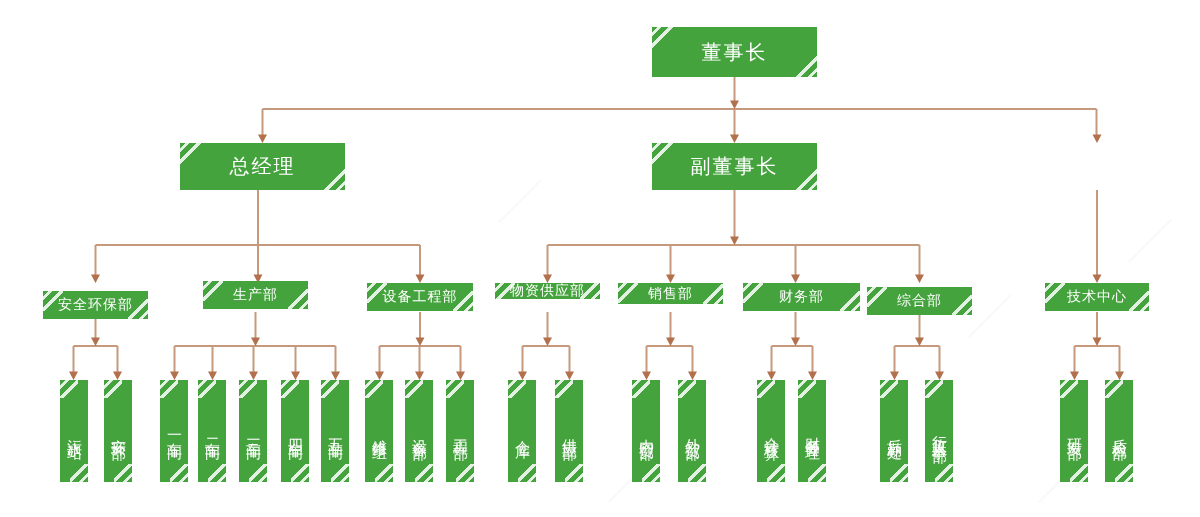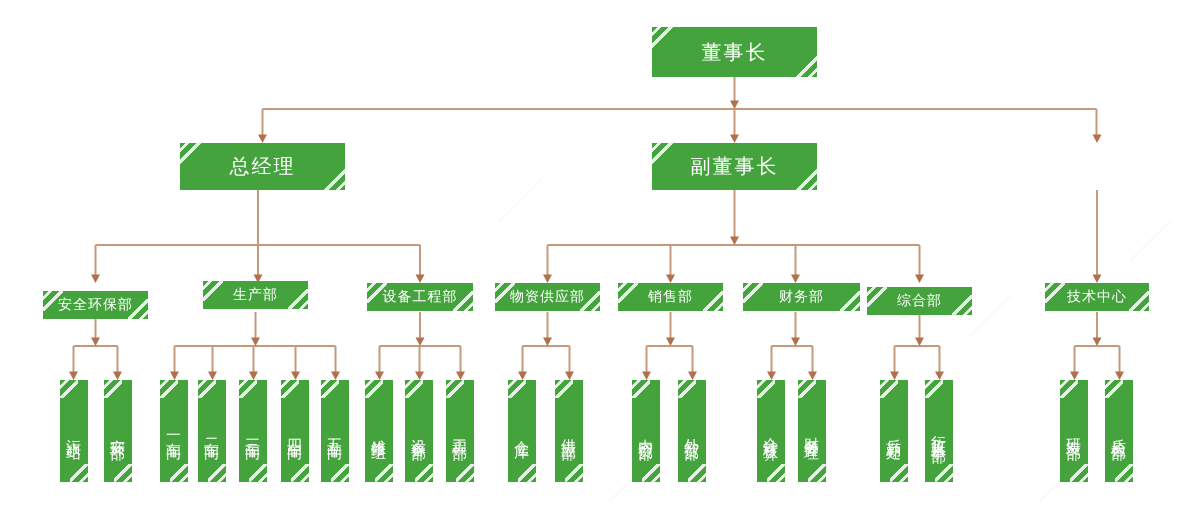--- a/index.html
+++ b/index.html
@@ -1,17 +1,17 @@
 <!DOCTYPE html>
 <html><head>
 <meta charset="utf-8">
 <style>
   html,body{margin:0;padding:0;background:#fff;}
   #stage{position:relative;width:1200px;height:517px;background:#ffffff;overflow:hidden;
-         font-family:Liberation Sans, sans-serif;}
+         font-family:Liberation Serif, serif;}
   #connectors{position:absolute;left:0;top:0;width:1200px;height:517px;}
   .box{position:absolute;background:#44a33d;color:#ffffff;display:flex;align-items:center;
        justify-content:center;text-align:center;overflow:hidden;}
   .box::before{content:"";position:absolute;top:0;left:0;width:26px;height:26px;
        background:linear-gradient(135deg,rgba(255,255,255,0) 4px,rgba(255,255,255,.85) 4px,
        rgba(255,255,255,.85) 7px,rgba(255,255,255,0) 7px,rgba(255,255,255,0) 12px,
        rgba(255,255,255,.85) 12px,rgba(255,255,255,.85) 15px,rgba(255,255,255,0) 15px);}
   .box::after{content:"";position:absolute;bottom:0;right:0;width:26px;height:26px;
        background:linear-gradient(315deg,rgba(255,255,255,0) 4px,rgba(255,255,255,.85) 4px,
        rgba(255,255,255,.85) 7px,rgba(255,255,255,0) 7px,rgba(255,255,255,0) 12px,
@@ -55,24 +55,24 @@
 
   <div class="box lv3" style="left:43px;top:291px;width:105px;height:28px">
       <span class="lbl">安全环保部</span>
     </div>
   <div class="box lv3" style="left:203px;top:281px;width:105px;height:28px">
       <span class="lbl">生产部</span>
     </div>
   <div class="box lv3" style="left:367px;top:283px;width:106px;height:28px">
       <span class="lbl">设备工程部</span>
     </div>
-  <div class="box lv3" style="left:495px;top:283px;width:105px;height:28px">
+  <div class="box lv3" style="left:495px;top:283px;width:105px;height:16px">
       <span class="lbl">物资供应部</span>
     </div>
-  <div class="box lv3" style="left:618px;top:283px;width:105px;height:28px">
+  <div class="box lv3" style="left:618px;top:283px;width:105px;height:21px">
       <span class="lbl">销售部</span>
     </div>
   <div class="box lv3" style="left:743px;top:283px;width:117px;height:28px">
       <span class="lbl">财务部</span>
     </div>
   <div class="box lv3" style="left:867px;top:287px;width:105px;height:28px">
       <span class="lbl">综合部</span>
     </div>
   <div class="box lv3" style="left:1045px;top:283px;width:104px;height:28px">
       <span class="lbl">技术中心</span>

